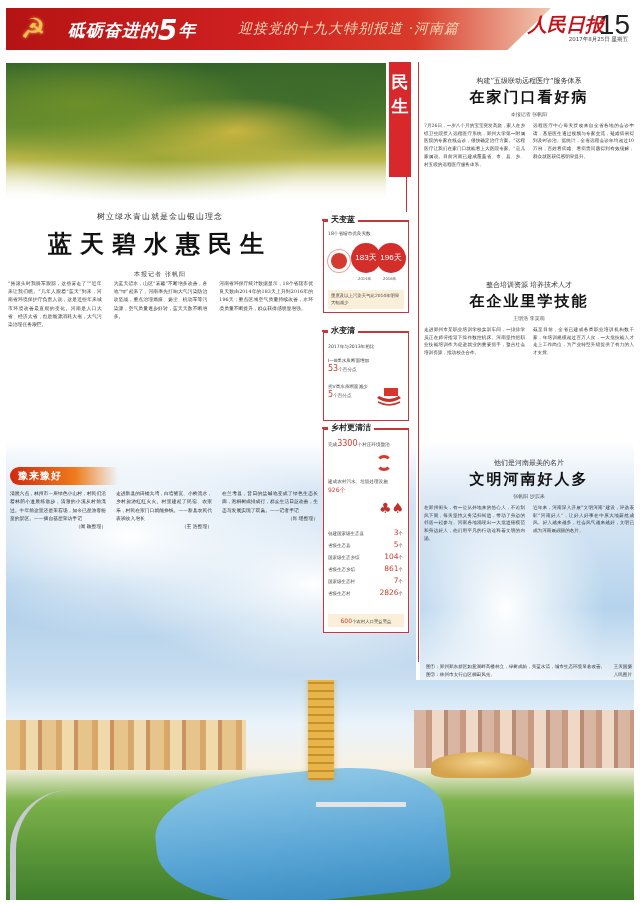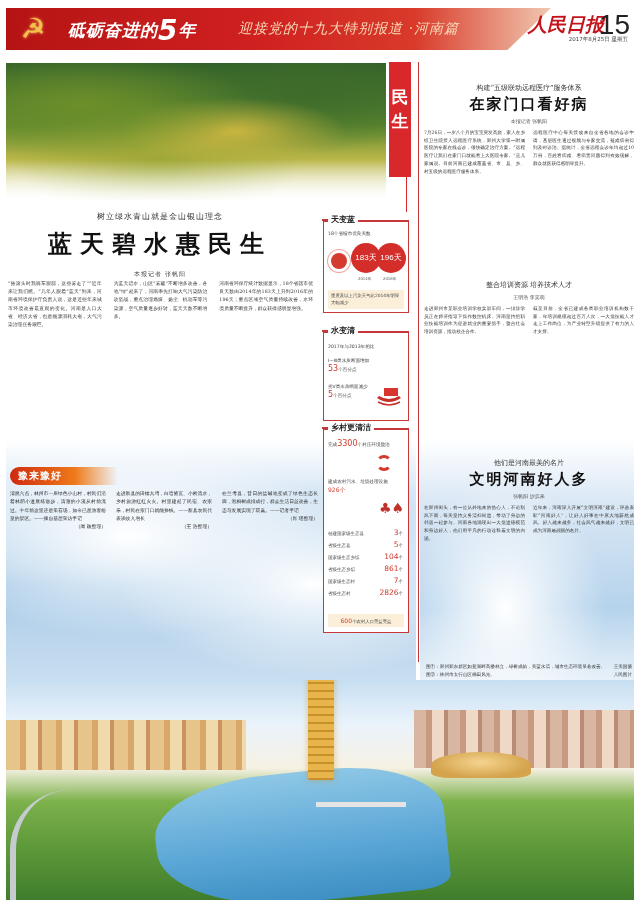--- a/index.html
+++ b/index.html
@@ -42,21 +42,21 @@
       radial-gradient(ellipse at 20% 30%, #6d8f2a 0%, transparent 40%),
       radial-gradient(ellipse at 60% 50%, #c8b540 0%, transparent 35%),
       radial-gradient(ellipse at 80% 20%, #3e6b2a 0%, transparent 40%),
       radial-gradient(ellipse at 40% 70%, #9fa838 0%, transparent 45%),
       linear-gradient(180deg, #2f5f2a 0%, #5f8a30 45%, #b9b648 70%, #ffffff 100%);
   }
   .hero-fade { position: absolute; left: 6px; top: 160px; width: 380px; height: 45px; background: linear-gradient(180deg, rgba(255,255,255,0) 0%, #fff 100%); }
 
   .section-tag {
     position: absolute; left: 389px; top: 62px; width: 22px; height: 115px; background: #d8282b;
-    color: #fff; font-size: 17px; font-weight: bold; text-align: center; line-height: 24px; padding-top: 23px;
+    color: #fff; font-size: 17px; font-weight: bold; text-align: center; line-height: 24px; padding-top: 8px;
   }
   .section-tag-line { position: absolute; left: 406px; top: 62px; width: 1px; height: 150px; background: #d8282b; }
 
   .kicker { position: absolute; left: 0; top: 211px; width: 320px; text-align: center; font-family: "DejaVu Sans", sans-serif; font-size: 8px; color: #333; letter-spacing: 1px; }
   .headline { position: absolute; left: 0; top: 228px; width: 320px; text-align: center; font-size: 24px; font-weight: bold; letter-spacing: 8px; color: #111; }
   .byline { position: absolute; left: 0; top: 270px; width: 320px; text-align: center; font-size: 6px; color: #444; letter-spacing: 1px; }
 
   .body-cols { position: absolute; left: 8px; top: 280px; width: 305px; height: 165px; display: flex; gap: 12px; }
   .body-col { flex: 1; font-size: 4.8px; line-height: 8.2px; color: #333; text-align: justify; overflow: hidden; }
 
@@ -107,21 +107,21 @@
   .col-divider { position: absolute; left: 418px; top: 62px; width: 1px; height: 600px; background: #c6373a; }
 
   
   .art { position: absolute; left: 424px; width: 210px; }
   .art-kicker { text-align: center; font-size: 7px; color: #333; margin-bottom: 2px; }
   .art-head { text-align: center; font-size: 15px; font-weight: bold; letter-spacing: 2px; color: #111; }
   .art-byline { text-align: center; font-size: 5px; color: #555; margin: 4px 0 5px; }
   .art-cols { display: flex; gap: 8px; }
   .art-col { flex: 1; font-size: 4.6px; line-height: 7.7px; color: #333; overflow: hidden; text-align: justify; }
 
-  .art1 { top: 83px; height: 200px; }
+  .art1 { top: 76px; height: 200px; }
   .art1 .art-cols { height: 160px; }
   .art2 { top: 280px; height: 165px; }
   .art2 .art-cols { height: 130px; }
   .art3 { top: 458px; height: 180px; }
   .art3 .art-cols { height: 140px; }
 
   .right-sky { position: absolute; left: 420px; top: 440px; width: 214px; height: 240px;
     background: radial-gradient(ellipse at 40% 70%, #ffffff 0%, transparent 55%), linear-gradient(180deg, #ffffff 0%, #dbe8f5 25%, #b5d3ec 70%, #e8f1f9 100%); }
 
   .captions { position: absolute; left: 426px; top: 663px; width: 206px; font-size: 4.6px; line-height: 7.5px; color: #333; }
@@ -268,20 +268,21 @@
   <div class="art-head">在家门口看好病</div>
   <div class="art-byline">本报记者  张帆阳</div>
   <div class="art-cols">
     <div class="art-col">7月26日，一岁八个月的宝宝突发高烧，家人在乡镇卫生院接入远程医疗系统，郑州大学第一附属医院的专家在线会诊，很快确定治疗方案。“远程医疗让我们在家门口就能看上大医院专家。”患儿家属说。目前河南已建成覆盖省、市、县、乡、村五级的远程医疗服务体系。</div>
     <div class="art-col">远程医疗中心每天接收来自全省各地的会诊申请，基层医生通过视频与专家交流，疑难病例得到及时诊治。据统计，全省远程会诊年均超过10万例，百姓看病难、看病贵问题得到有效缓解，群众就医获得感明显提升。</div>
   </div>
 </div>
 
 <div class="art art2">
   <div class="art-kicker">整合培训资源  培养技术人才</div>
+  <div class="art-head">在企业里学技能</div>
   <div class="art-byline">王明浩  李笑萌</div>
   <div class="art-cols">
     <div class="art-col">走进郑州市某职业培训学校实训车间，一排排学员正在师傅指导下操作数控机床。河南坚持把职业技能培训作为促进就业的重要抓手，整合社会培训资源，推动校企合作。</div>
     <div class="art-col">截至目前，全省已建成各类职业培训机构数千家，年培训规模超过百万人次，一大批技能人才走上工作岗位，为产业转型升级提供了有力的人才支撑。</div>
   </div>
 </div>
 
 <div class="art art3">
   <div class="art-kicker">他们是河南最美的名片</div>
   <div class="art-head">文明河南好人多</div>

